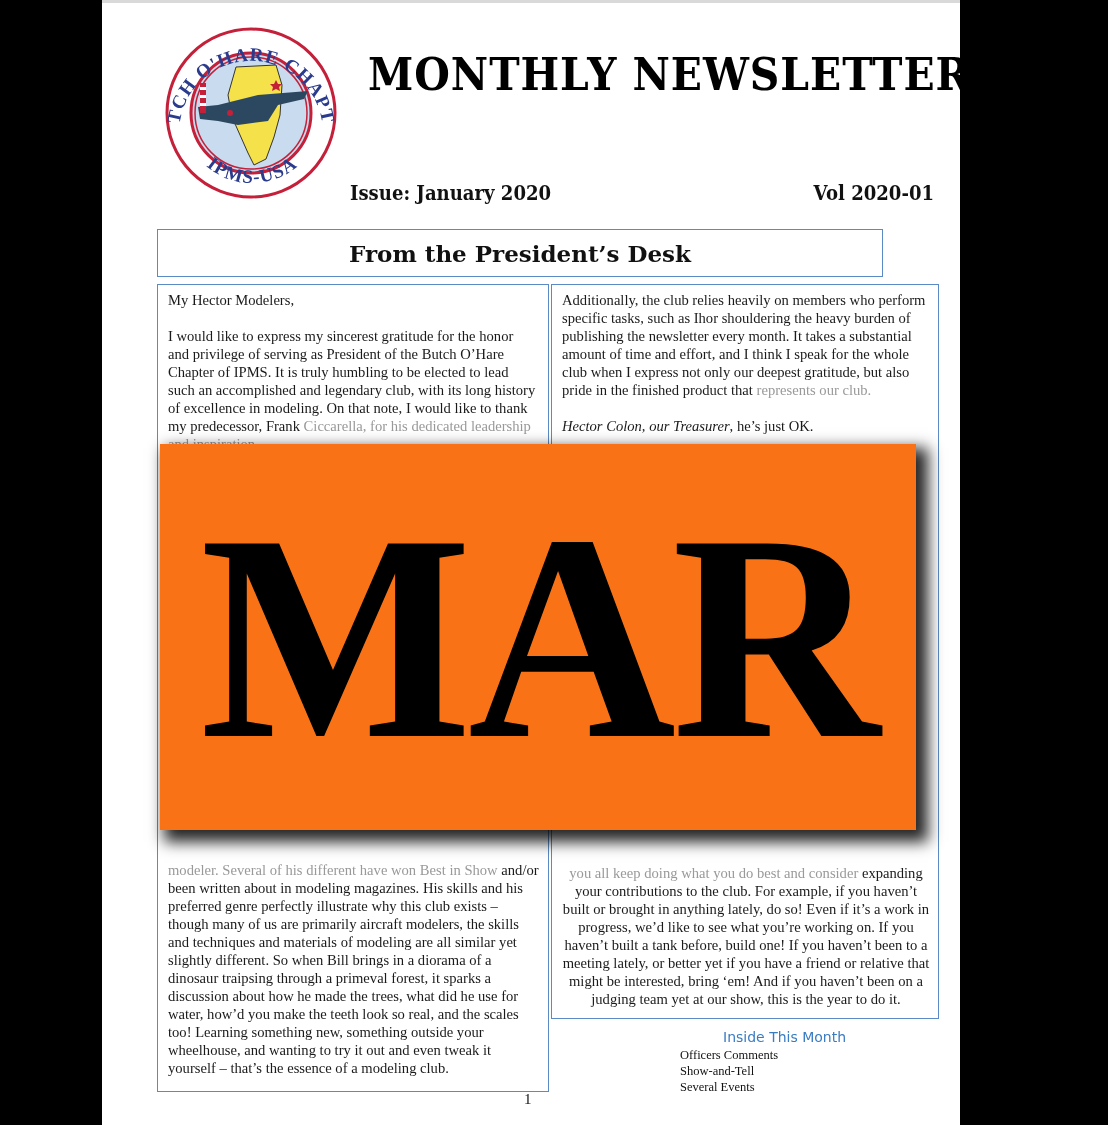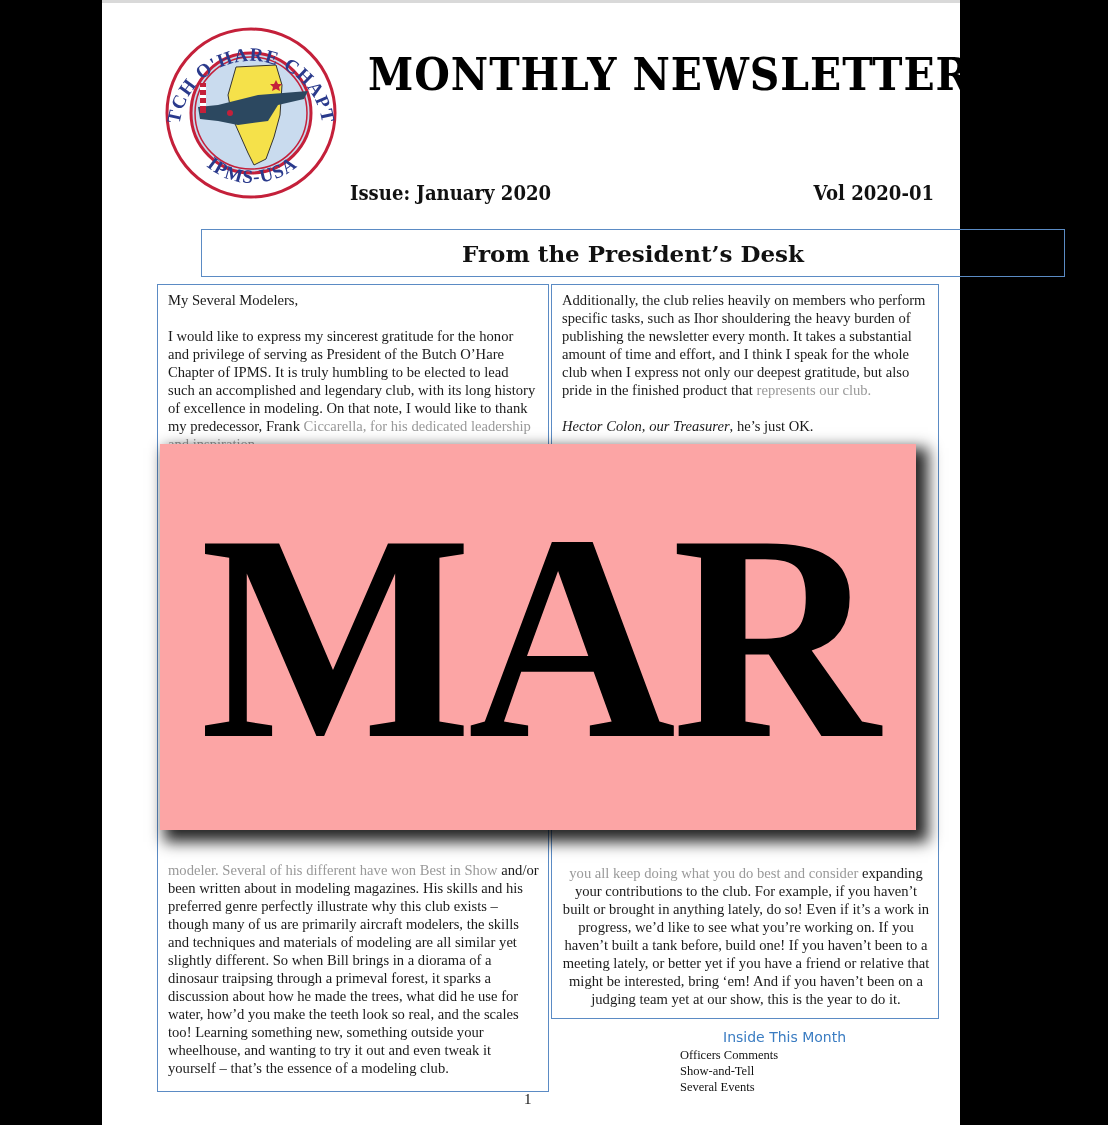--- a/index.html
+++ b/index.html
@@ -2,33 +2,33 @@
 <html><head>
 <meta charset="utf-8">
 <style>
   html, body { margin:0; padding:0; }
   body { width:1108px; height:1125px; background:#000; position:relative; overflow:hidden; font-family:"Liberation Serif", serif; }
   .page { position:absolute; left:102px; top:0; width:858px; height:1125px; background:#fff; border-top:3px solid #d9d9d9; box-sizing:border-box; }
   .logo { position:absolute; left:56px; top:22px; width:186px; height:176px; }
   .masthead { position:absolute; left:266px; top:46px; font-family:"DejaVu Serif", serif; font-weight:bold; font-size:44px; letter-spacing:1px; color:#000; transform:scaleX(0.93); transform-origin:left top; white-space:nowrap; }
   .issue { position:absolute; left:248px; top:177px; font-size:21px; font-weight:bold; font-family:"DejaVu Serif", serif; color:#111; transform:scaleX(0.86); transform-origin:left top; }
   .vol { position:absolute; right:26px; top:177px; font-size:21px; font-weight:bold; font-family:"DejaVu Serif", serif; color:#111; transform:scaleX(0.86); transform-origin:right top; }
-  .section-head { position:absolute; left:55px; top:226px; width:864px; height:48px; border:1.5px solid #5b8bc4; box-sizing:border-box; display:flex; align-items:center; justify-content:center; font-family:"DejaVu Serif", serif; font-weight:bold; font-size:23px; color:#111;margin-left:44px; }
+  .section-head { position:absolute; left:55px; top:226px; width:726px; height:48px; border:1.5px solid #5b8bc4; box-sizing:border-box; display:flex; align-items:center; justify-content:center; font-family:"DejaVu Serif", serif; font-weight:bold; font-size:23px; color:#111; }
   .col { position:absolute; border:1.5px solid #5b8bc4; box-sizing:border-box; padding:6px 10px 6px 10px; font-size:14.6px; line-height:18px; color:#1a1a1a; }
   .col p { margin:0 0 18px 0; }
   .col-left { left:55px; top:281px; width:392px; height:808px; }
   .col-right { left:449px; top:281px; width:388px; height:735px; }
   .col-left-bottom { position:absolute; left:10px; bottom:14px; right:8px; }
   .col-right-bottom { position:absolute; left:10px; bottom:10px; right:8px;text-align:center; }
   .fade { color:#999; }
   .inside { position:absolute; left:578px; top:1026px; }
   .inside-title { font-family:"DejaVu Sans", sans-serif; font-size:14px; color:#3a7cc2; margin-bottom:2px;margin-left:43px; }
   .inside-item { font-size:12.5px; line-height:16px; color:#111; font-weight:normal; }
   .pagenum { position:absolute; left:422px; top:1088px; font-size:15px; color:#111; }
-  .overlay { position:absolute; left:160px; top:444px; width:756px; height:386px; background:#fca5a5; box-shadow:8px 8px 14px 4px rgba(0,0,0,0.85); display:flex; align-items:center; justify-content:center; }
+  .overlay { position:absolute; left:160px; top:444px; width:756px; height:386px; background:#f97316; box-shadow:8px 8px 14px 4px rgba(0,0,0,0.85); display:flex; align-items:center; justify-content:center; }
   .overlay-text { font-family:"Liberation Serif", serif; font-weight:bold; font-size:288px; line-height:1; color:#000; letter-spacing:-4px; transform:scaleY(1.02); }
 </style>
 </head>
 <body>
 
 <div class="page">
 
   <svg class="logo" viewBox="0 0 186 176">
     <circle cx="93" cy="88" r="84" fill="#fff" stroke="#c4203a" stroke-width="3"></circle>
     <circle cx="93" cy="88" r="60" fill="#c9dbee" stroke="#c4203a" stroke-width="3"></circle>
@@ -53,21 +53,21 @@
     </text>
   </svg>
 
   <div class="masthead">MONTHLY NEWSLETTER</div>
   <div class="issue">Issue: January 2020</div>
   <div class="vol">Vol 2020-01</div>
 
   <div class="section-head">From the President’s Desk</div>
 
   <div class="col col-left">
-    <p>My Several Modelers,</p>
+    <p>My Hector Modelers,</p>
     <p>
       <span>I would like to express my sincerest gratitude for the honor and privilege of serving as President of the Butch O’Hare Chapter of IPMS.  It is truly humbling to be elected to lead such an accomplished and legendary club, with its long history of excellence in modeling.  On that note, I would like to thank my predecessor, Frank</span>
       <span class="fade">Ciccarella, for his dedicated leadership and inspiration.</span>
     </p>
     <div class="col-left-bottom">
       <span class="fade">modeler.  Several of his different have won Best in Show</span>
       <span>and/or been written about in modeling magazines.  His skills and his preferred genre perfectly illustrate why this club exists – though many of us are primarily aircraft modelers, the skills and techniques and materials of modeling are all similar yet slightly different.  So when Bill brings in a diorama of a dinosaur traipsing through a primeval forest, it sparks a discussion about how he made the trees, what did he use for water, how’d you make the teeth look so real, and the scales too!  Learning something new, something outside your wheelhouse, and wanting to try it out and even tweak it yourself – that’s the essence of a modeling club.</span>
     </div>
   </div>
 

